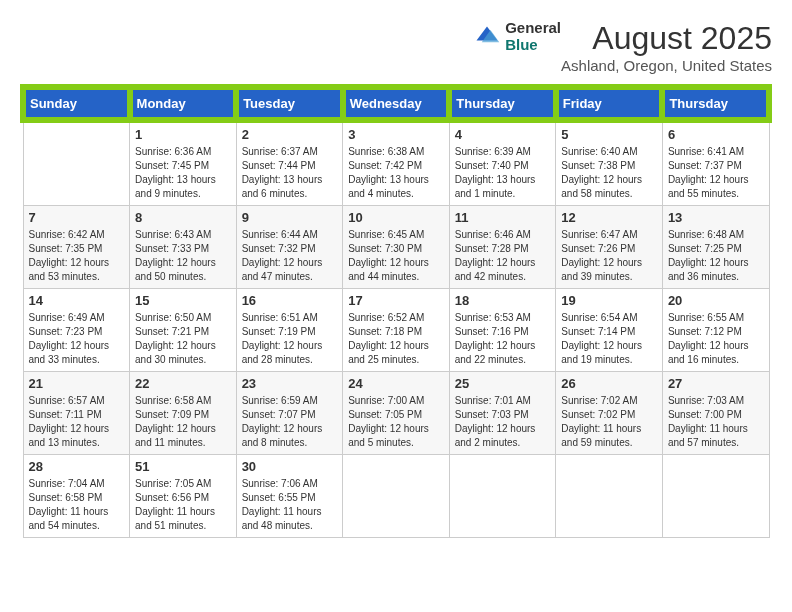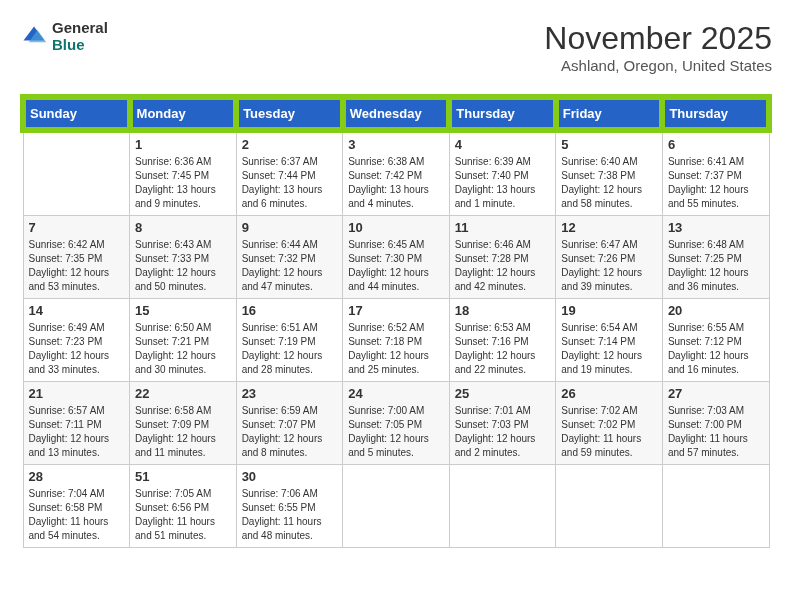--- a/index.html
+++ b/index.html
@@ -5,23 +5,23 @@
     * { margin: 0; padding: 0; box-sizing: border-box; }
     body {
       font-family: Arial, sans-serif;
       background: #fff;
       width: 792px;
       min-height: 612px;
       padding: 20px;
     }
     .header {
       display: flex;
-      justify-content: space-between;
+      justify-content: flex-end;
       align-items: flex-start;
-      margin-bottom: 20px;
+      margin-bottom: 10px;
     }
     .logo {
       display: flex;
       align-items: center;
       gap: 4px;
     }
     .logo-text {
       display: flex;
       flex-direction: column;
       line-height: 1.1;
@@ -103,21 +103,21 @@
     <svg class="logo-icon" viewBox="0 0 32 32" xmlns="http://www.w3.org/2000/svg">
       <polygon points="16,4 28,20 4,20" fill="#2563c7"></polygon>
       <polygon points="20,8 30,22 10,22" fill="#4a9fd4" opacity="0.7"></polygon>
     </svg>
     <div class="logo-text">
       <span class="logo-general">General</span>
       <span class="logo-blue">Blue</span>
     </div>
   </div>
   <div class="title-block">
-    <div class="month-title">November 2025</div>
+    <div class="month-title">August 2025</div>
     <div class="location-title">Ashland, Oregon, United States</div>
   </div>
 </div>
 
 <table>
   <thead>
     <tr>
     <th>Sunday</th>
         <th>Monday</th>
         <th>Tuesday</th>

